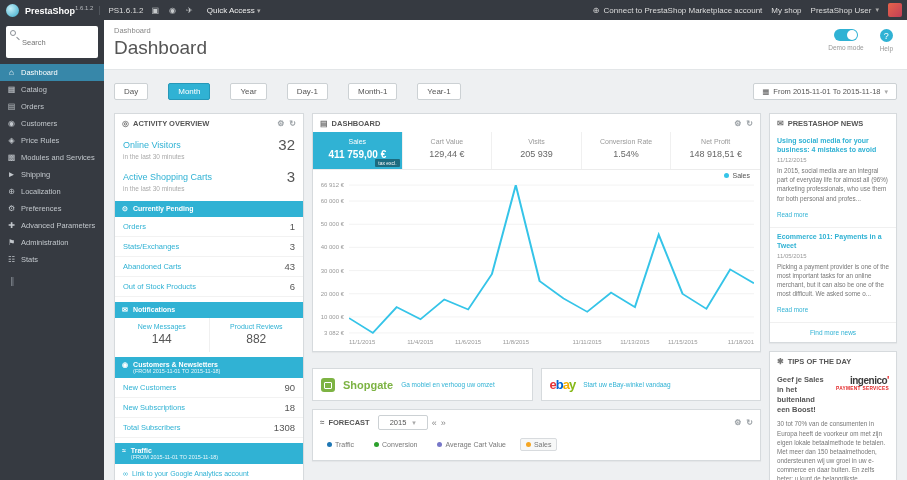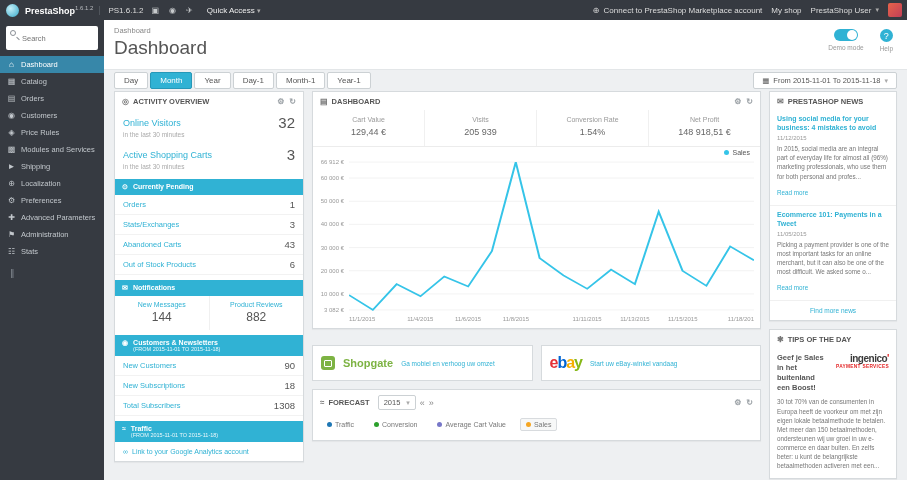--- a/index.html
+++ b/index.html
@@ -15,38 +15,38 @@
   .shop-name { font-size:8px; color:#ddd; border-left:1px solid #50555c; padding-left:8px; }
   .tb-ico { color:#c7cacc; font-size:8px; padding:0 2px; cursor:pointer; }
   .quick { font-size:8px; color:#eee; padding:0 6px; cursor:pointer; }
   .caret { font-size:7px; color:#aaa; }
   .tb-right { margin-left:auto; display:flex; align-items:center; gap:9px; padding-right:5px; font-size:8px; color:#ddd; }
   .tb-link { cursor:pointer; display:flex; align-items:center; gap:4px; }
   .avatar { width:14px; height:14px; border-radius:2px; background:linear-gradient(135deg,#e8634a,#c13f57); flex:none; }
   
   .sidebar { position:absolute; top:20px; left:0; bottom:0; width:104px; background:#363a41; z-index:10; }
   .search-wrap { position:relative; margin:6px; }
-  .search-input { width:100%; height:24px; border:none; border-radius:2px; font-size:7.5px; padding:0 4px 0 16px; color:#555; background:#fff; }
+  .search-input { width:100%; height:32px; border:none; border-radius:2px; font-size:7.5px; padding:0 4px 0 16px; color:#555; background:#fff; }
   .mag { position:absolute; left:4px; top:4px; width:6px; height:6px; border:1px solid #8a8f96; border-radius:50%; }
   .mag::after { content:""; position:absolute; width:4px; height:1px; background:#8a8f96; transform:rotate(45deg); left:5px; top:7px; }
   .nav-item { display:flex; align-items:center; gap:5px; height:17px; padding:0 7px; font-size:7.5px; color:#c2c7cc; white-space:nowrap; overflow:hidden; cursor:pointer; }
   .nav-item.active { background:#3787a9; color:#fff; }
   .nav-ico { width:9px; font-size:8px; text-align:center; flex:none; }
   .collapse-btn { color:#8a9097; font-size:9px; padding:8px 10px; cursor:pointer; }
   
   .main { position:absolute; left:104px; top:20px; right:0; bottom:0; overflow:hidden; }
   .page-head { background:#fff; padding:6px 10px 10px; position:relative; border-bottom:1px solid #e3e6e8; }
   .crumb { font-size:7.5px; color:#888; }
   .page-title { font-size:19px; color:#555; font-weight:normal; margin-top:2px; }
   .head-tools { position:absolute; right:14px; top:9px; display:flex; gap:16px; }
   .tool { display:flex; flex-direction:column; align-items:center; gap:3px; font-size:6.5px; color:#999; cursor:pointer; }
   .toggle { width:24px; height:12px; border-radius:6px; background:#30b2d4; position:relative; }
   .toggle::after { content:""; position:absolute; right:1px; top:1px; width:10px; height:10px; border-radius:50%; background:#fff; }
   .help-circle { width:13px; height:13px; border-radius:50%; background:#30b2d4; color:#fff; font-size:9px; display:flex; align-items:center; justify-content:center; }
-  .filter-bar { display:flex; align-items:center; gap:2px; margin:2px 10px; }
+  .filter-bar { display:flex; align-items:center; gap:20px; margin:13px 10px; }
   .fbtn { background:#fff; border:1px solid #ccd1d4; color:#555; font-size:8px; padding:3px 9px; border-radius:2px; cursor:pointer; }
   .fbtn.active { background:#30b2d4; border-color:#2698b8; color:#fff; }
   .date-btn { margin-left:auto; display:flex; align-items:center; gap:4px; background:#fff; border:1px solid #ccd1d4; font-size:7.5px; color:#555; padding:3px 8px; border-radius:2px; cursor:pointer; }
   .cols { display:flex; gap:8px; margin:0 10px; align-items:flex-start; }
   .col-left { width:190px; flex:none; }
   .col-center { flex:1; min-width:0; }
   .col-right { width:128px; flex:none; }
   .panel { background:#fff; border:1px solid #d6dadd; box-shadow:0 1px 1px rgba(0,0,0,.04); }
   .p-head { display:flex; align-items:center; gap:4px; padding:5px 7px 4px; font-size:7.5px; font-weight:bold; color:#555; }
   .p-ico { color:#777; font-size:8px; }
@@ -87,25 +87,25 @@
   .dot { width:5px; height:5px; border-radius:50%; display:inline-block; background:#999; }
   .x-axis { position:relative; height:13px; margin-left:36px; margin-right:6px; }
   .x-tick { position:absolute; top:1px; font-size:6px; color:#999; white-space:nowrap; }
   
   .promo-row { display:flex; gap:8px; margin-top:16px; }
   .promo { flex:1; display:flex; align-items:center; gap:8px; padding:8px; background:#fff; border:1px solid #d6dadd; cursor:pointer; }
   .sg-mark { width:14px; height:14px; border-radius:3px; background:#7db343; position:relative; flex:none; }
   .sg-mark::after { content:""; position:absolute; left:3px; right:3px; top:4px; bottom:3px; border:1px solid #fff; border-radius:1px; }
   .sg-text { color:#7db343; font-weight:bold; font-size:11px; }
   .promo-link { color:#30b2d4; font-size:6.5px; }
-  .ebay-logo { font-weight:bold; font-size:16px; letter-spacing:-1px; flex:none; }
+  .ebay-logo { font-weight:bold; font-size:13px; letter-spacing:-1px; flex:none; }
   .ebay-e { color:#e53238; } .ebay-b { color:#0064d2; } .ebay-a { color:#f5af02; } .ebay-y { color:#86b817; }
   
   .forecast { margin-top:8px; }
-  .year-select { display:flex; align-items:center; gap:6px; border:1px solid #ccd1d4; padding:2px 5px; font-size:7.5px; color:#555; font-weight:normal; border-radius:2px; margin-left:4px; cursor:pointer; }
+  .year-select { display:flex; align-items:center; gap:6px; border:1px solid #ccd1d4; padding:2px 11px; font-size:7.5px; color:#555; font-weight:normal; border-radius:2px; margin-left:4px; cursor:pointer; }
   .pager { color:#888; font-size:9px; font-weight:normal; cursor:pointer; }
   .fc-legend { display:flex; gap:8px; padding:4px 8px 9px; align-items:center; }
   .fl-item { display:flex; align-items:center; gap:3px; font-size:7px; color:#777; padding:2px 5px; border:1px solid transparent; border-radius:2px; cursor:pointer; }
   .fl-item.active { border-color:#d8dbde; background:#f7f8f8; }
   
   .news-item { padding:4px 7px 6px; border-bottom:1px solid #f0f0f0; }
   .news-title { color:#30b2d4; font-size:7px; font-weight:bold; line-height:1.3; cursor:pointer; }
   .news-date { font-size:6px; color:#999; margin:3px 0; }
   .news-body { font-size:6.3px; color:#777; line-height:1.45; }
   .read-more { color:#30b2d4; font-size:6.3px; display:inline-block; margin-top:2px; cursor:pointer; }
@@ -325,20 +325,25 @@
       <div class="panel">
         <div class="p-head">
           <span class="p-ico">▤</span>
           <span>DASHBOARD</span>
           <span class="p-tools">
               <span>⚙</span>
               <span>↻</span>
             </span>
         </div>
         <div class="kpi-row">
+          <div class="kpi active">
+            <div class="kl">Sales</div>
+            <div class="kv">411 759,00 €</div>
+            <span class="kpi-badge">tax excl.</span>
+          </div>
           <div class="kpi">
             <div class="kl">Cart Value</div>
             <div class="kv">129,44 €</div>
           </div>
           <div class="kpi">
             <div class="kl">Visits</div>
             <div class="kv">205 939</div>
           </div>
           <div class="kpi">
             <div class="kl">Conversion Rate</div>

